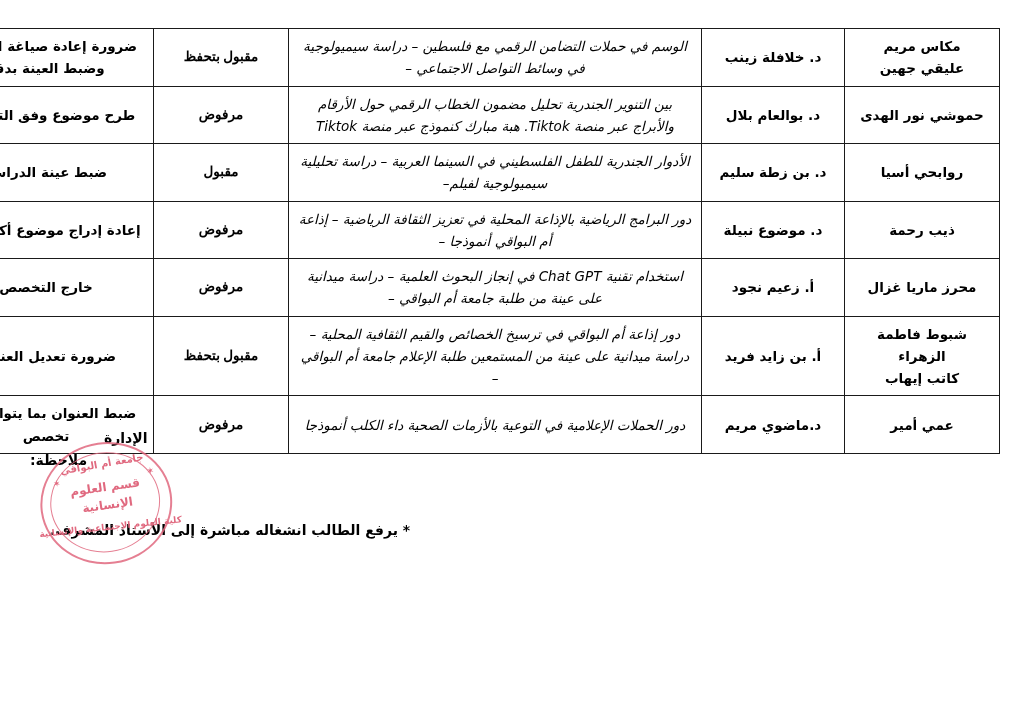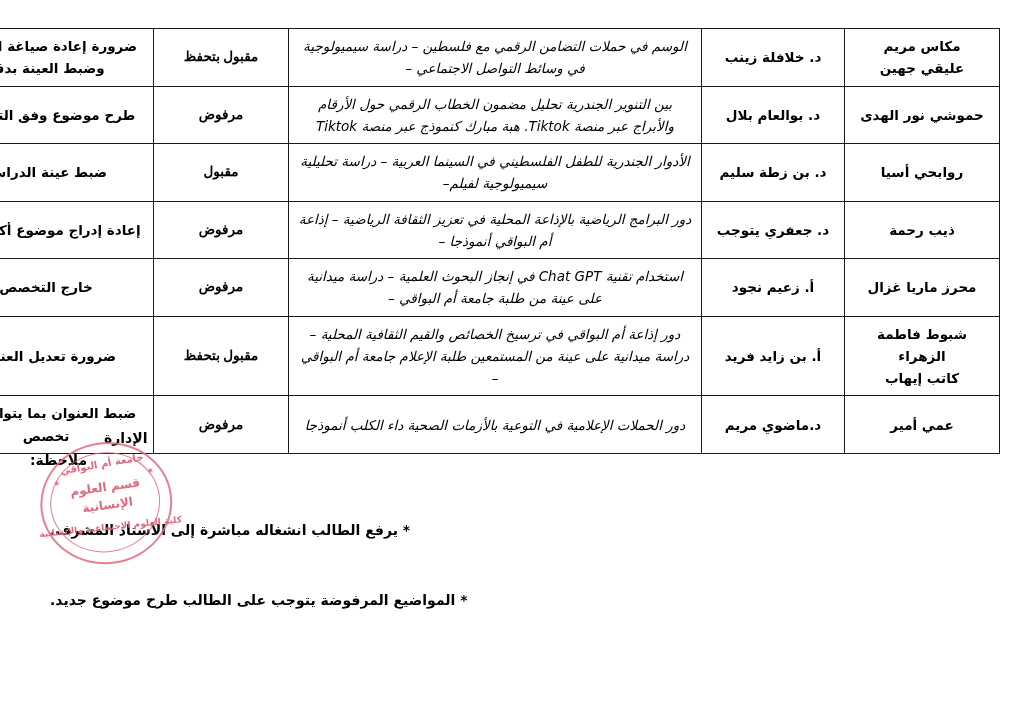--- a/index.html
+++ b/index.html
@@ -172,21 +172,21 @@
       </tr>
       <tr class="row-h-1">
         <td class="col-name">روابحي أسيا</td>
         <td class="col-super">د. بن زطة سليم</td>
         <td class="col-topic">الأدوار الجندرية للطفل الفلسطيني في السينما العربية – دراسة تحليلية سيميولوجية لفيلم–</td>
         <td class="col-status">مقبول</td>
         <td class="col-note">ضبط عينة الدراسة</td>
       </tr>
       <tr class="row-h-1">
         <td class="col-name">ذيب رحمة</td>
-        <td class="col-super">د. جعفري يتوجب</td>
+        <td class="col-super">د. موضوع نبيلة</td>
         <td class="col-topic">دور البرامج الرياضية بالإذاعة المحلية في تعزيز الثقافة الرياضية – إذاعة أم البواقي أنموذجا –</td>
         <td class="col-status">مرفوض</td>
         <td class="col-note">إعادة إدراج موضوع أكثر دقة.</td>
       </tr>
       <tr class="row-h-1">
         <td class="col-name">محرز ماريا غزال</td>
         <td class="col-super">أ. زعيم نجود</td>
         <td class="col-topic">استخدام تقنية Chat GPT في إنجاز البحوث العلمية – دراسة ميدانية على عينة من طلبة جامعة أم البواقي –</td>
         <td class="col-status">مرفوض</td>
         <td class="col-note">خارج التخصص</td>
@@ -204,21 +204,20 @@
         <td class="col-topic">دور الحملات الإعلامية في التوعية بالأزمات الصحية داء الكلب أنموذجا</td>
         <td class="col-status">مرفوض</td>
         <td class="col-note">ضبط العنوان بما يتوافق مع تخصص</td>
       </tr>
     </tbody>
   </table>
 
   <div class="notes">
     <div class="note-title">ملاحظة:</div>
     <div class="note-line">* يرفع الطالب انشغاله مباشرة إلى الأستاذ المشرف.</div>
-    <div class="note-line">* المواضيع المرفوضة يتوجب على الطالب طرح موضوع جديد.</div>
   </div>
 
   <div class="admin-label">الإدارة</div>
 
   <div class="stamp">
     <div class="ring-outer"></div>
     <div class="ring-inner"></div>
     <div class="stamp-text st-top">جامعة أم البواقي</div>
     <div class="st-star-l">✶</div>
     <div class="st-star-r">✶</div>

